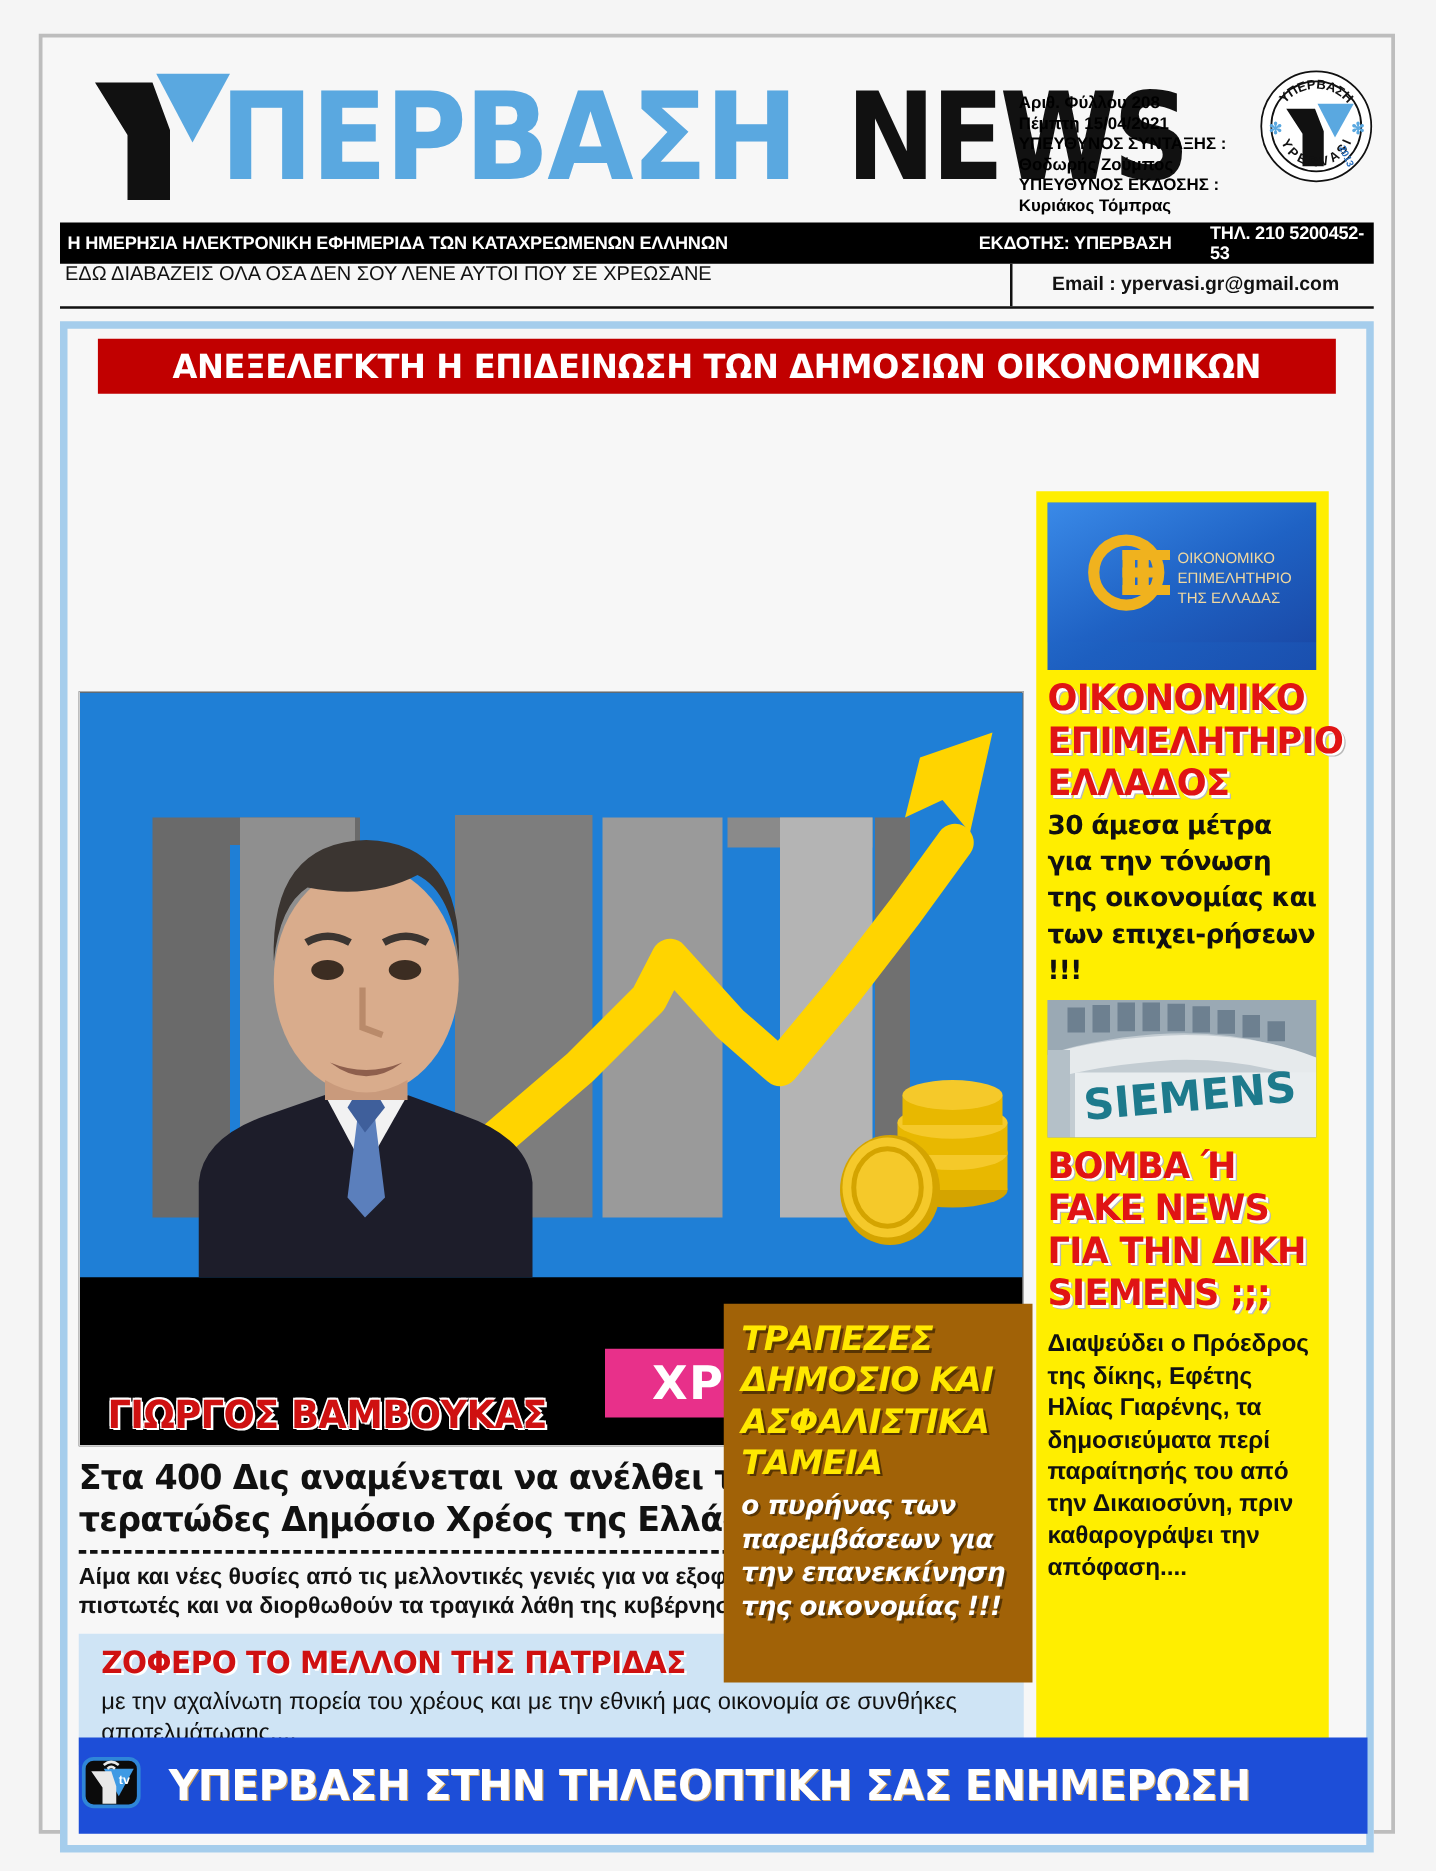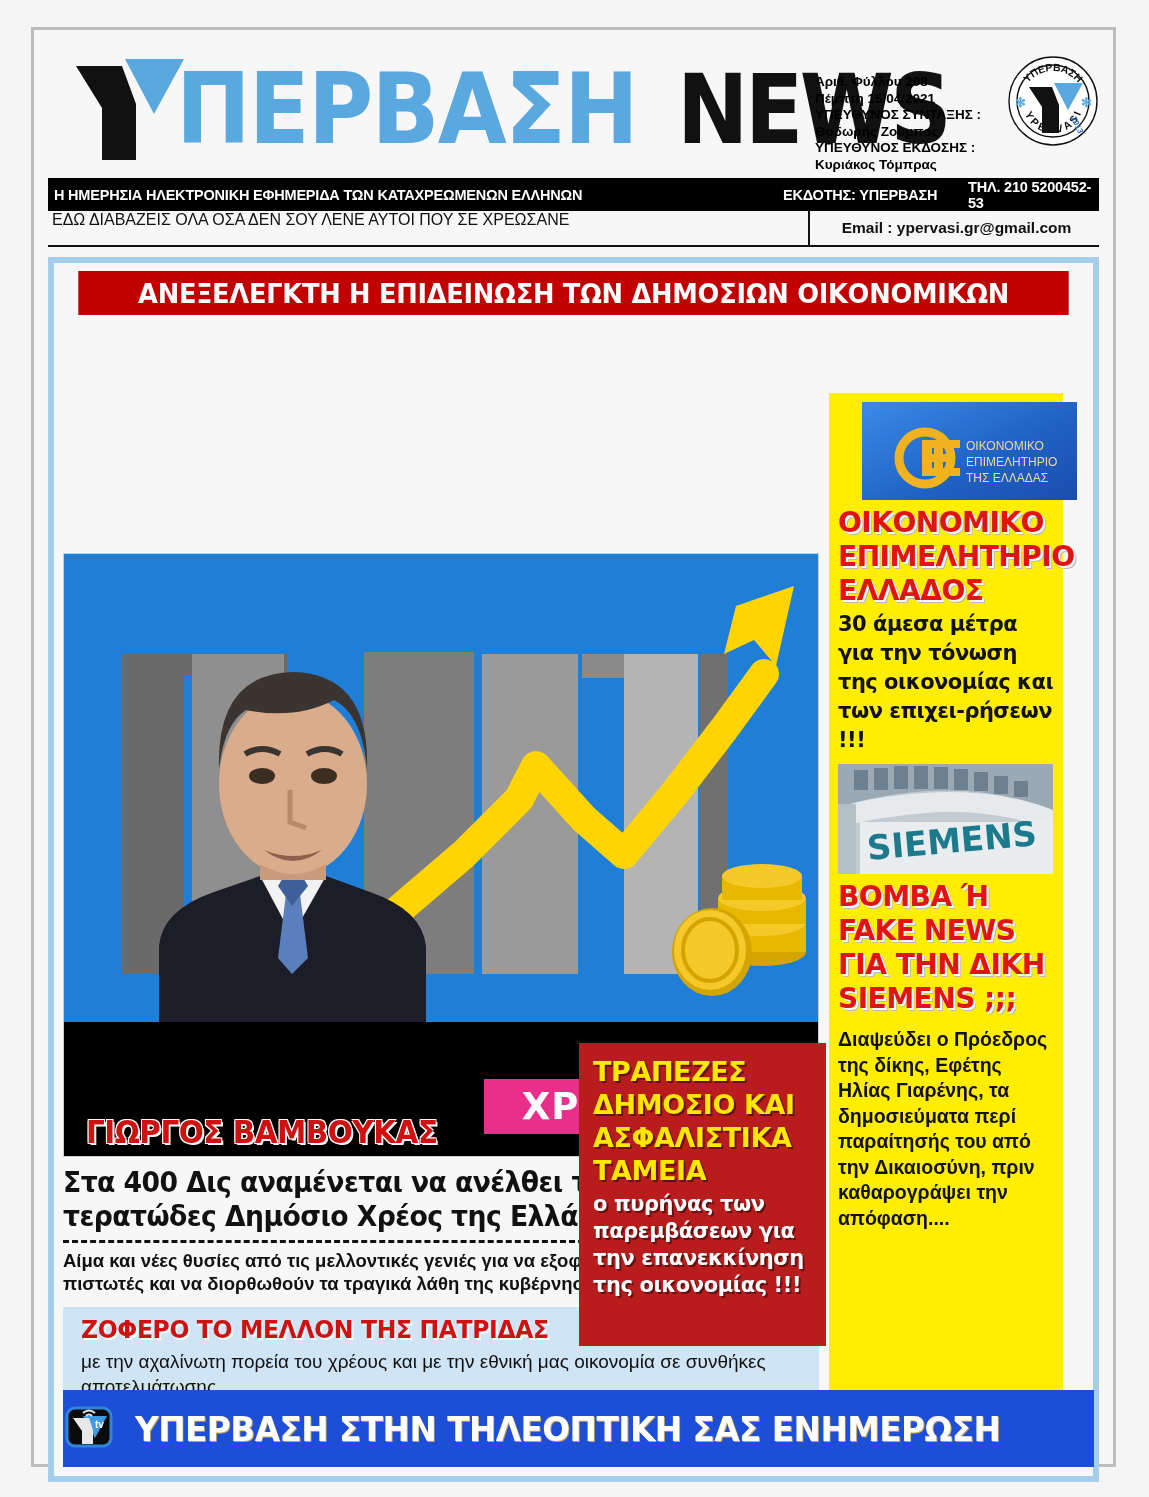--- a/index.html
+++ b/index.html
@@ -248,23 +248,24 @@
     color: #111;
   }
 
   
   #mid-col {
     position: absolute;
     left: 516px; top: 490px;
     width: 247px;
   }
   #navy-box {
-    background: #b91c1c;
+    background: #a16207;
     padding: 12px 1px 16px 14px;
     height: 303px;
+    font-style: italic;
   }
   #navy-box .nb-title {
     font-family: "DejaVu Sans", sans-serif;
     font-size: 27px;
     line-height: 33px;
     font-weight: bold;
     color: #ffe800;
     letter-spacing: -.4px;
     text-shadow: 2px 2px 0 rgba(0,0,0,.45);
   }
@@ -282,25 +283,24 @@
   
   #right-col {
     position: absolute;
     left: 766px; top: -160px;
     width: 234px;
     background: #ffee00;
     padding: 9px 9px 10px 9px;
     height: 1064px;
   }
   .oee-logo {
-    width: 215px; height: 98px;
+    width: 215px; height: 134px;
     background: linear-gradient(150deg, #2f7fe0 0%, #1d5fc0 55%, #1a4fae 100%);
     position: relative;
     overflow: hidden;
-    margin-left: 24px;
   }
   .yc-title {
     font-family: "DejaVu Sans", sans-serif;
     font-size: 29px;
     line-height: 34px;
     font-weight: bold;
     color: #e01414;
     letter-spacing: -.6px;
     text-shadow: 2px 2px 0 #fff, 3px 3px 0 #b9b9b9;
     margin-top: 5px;

